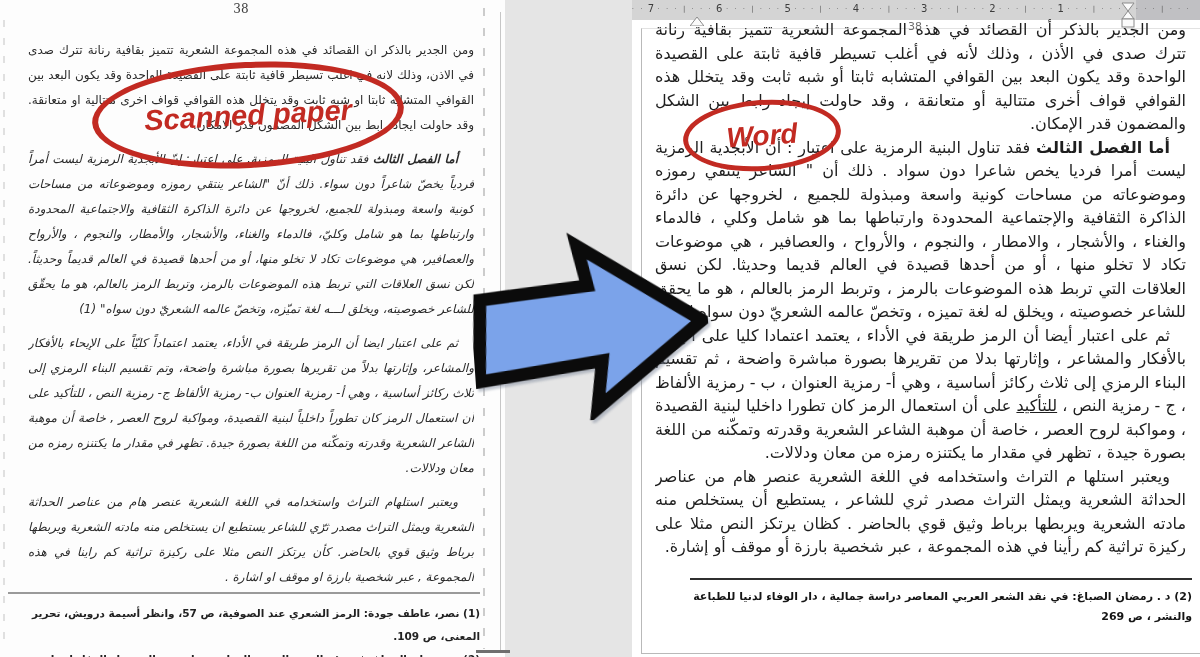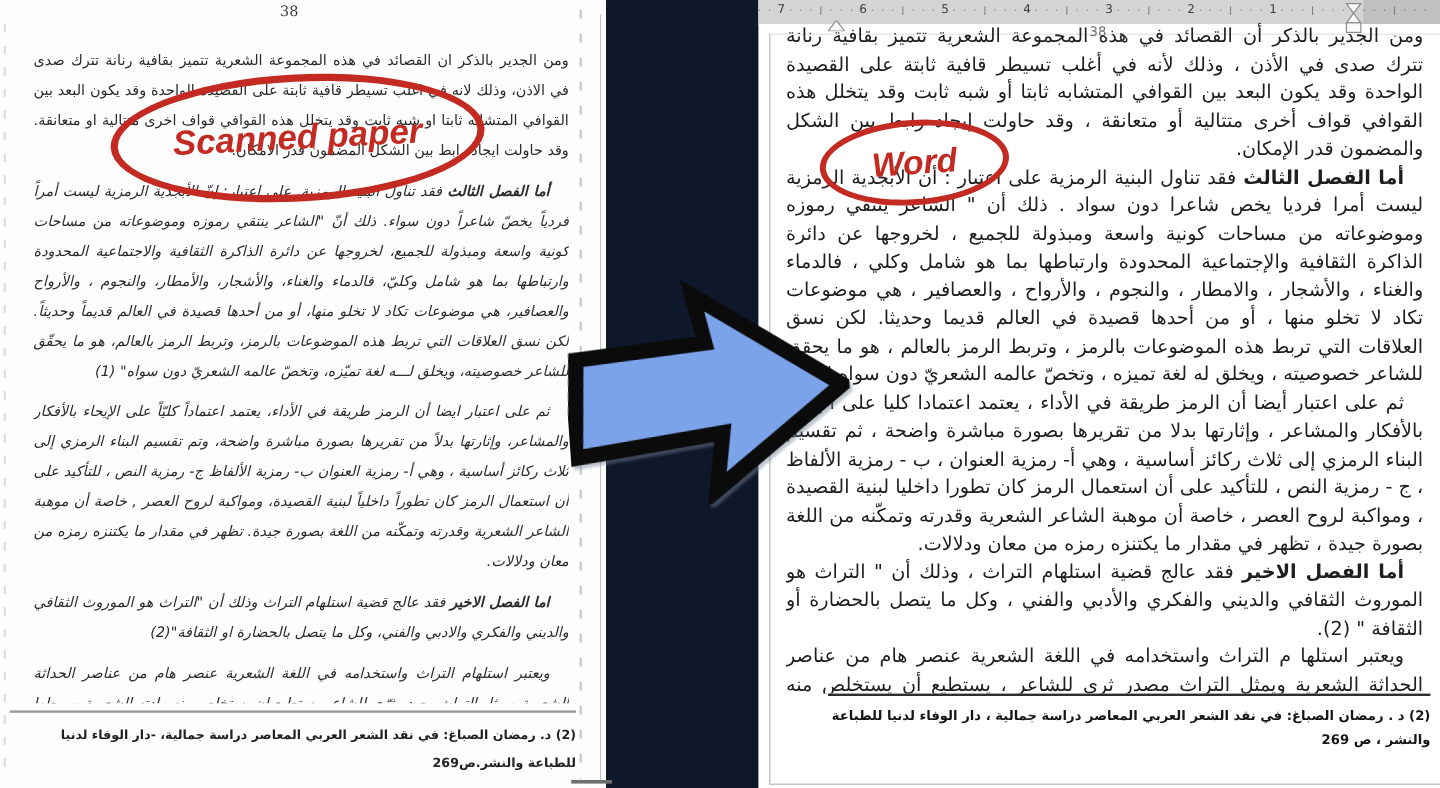--- a/index.html
+++ b/index.html
@@ -1,16 +1,16 @@
 <!DOCTYPE html>
 <html><head>
 <meta charset="utf-8">
 <style>
   html,body{margin:0;padding:0;background:#ffffff;}
-  #stage{position:relative;width:1200px;height:657px;background:#0f172a;overflow:hidden;
+  #stage{position:relative;width:1200px;height:657px;background:#e5e5e5;overflow:hidden;
          font-family:"DejaVu Sans",sans-serif;}
 
   
   #left-page{position:absolute;left:0;top:0;width:505px;height:657px;background:#fdfdfd;}
   .scan-dash-far{position:absolute;left:3px;top:20px;bottom:10px;width:2px;
     background:repeating-linear-gradient(#e0e0e0 0 7px,transparent 7px 18px);}
   .scan-dash{position:absolute;left:483px;top:8px;bottom:8px;width:2px;
     background:repeating-linear-gradient(#cccccc 0 8px,transparent 8px 20px);}
   .scan-edge{position:absolute;left:500px;top:12px;bottom:6px;width:1px;background:#c6c6c6;}
   .scan-bottom{position:absolute;left:476px;top:650px;width:34px;height:3px;background:#6f6f6f;}
@@ -37,21 +37,21 @@
   #marker-hanging{position:absolute;left:58px;top:11px;}
   #marker-indent{position:absolute;left:489px;top:2px;}
   #page-body{position:absolute;left:9px;top:28px;right:0;height:624px;background:#ffffff;
     border-left:1px solid #b9b9b9;border-bottom:1px solid #b9b9b9;border-top:1px solid #e2e2e2;}
   #right-pagenum{position:absolute;left:268px;top:20px;width:30px;text-align:center;
     font-size:11px;color:#6d6d6d;}
   #right-text{position:absolute;left:23px;top:18px;right:14px;height:560px;overflow:hidden;
     direction:rtl;text-align:justify;font-size:16px;line-height:23.5px;color:#1e1e1e;}
   #right-text p{margin:0;}
   #right-text p.ind{text-indent:16px;}
-  .uline{}
+  .uline{text-decoration:underline;}
   #right-footer{position:absolute;left:58px;right:8px;top:578px;}
   .foot-rule-right{height:2px;background:#2f2f2f;margin-bottom:7px;width:100%;}
   #right-footnotes{direction:rtl;text-align:right;font-size:11px;line-height:20px;
     font-weight:bold;color:#151515;}
 
   
   .redmark{position:absolute;border-style:solid;border-radius:50%;
     display:flex;align-items:center;justify-content:center;background:transparent;}
   #scanned-ellipse{left:92px;top:62px;width:300px;height:94px;border-width:6px;transform:rotate(-3deg);}
   #scanned-ellipse span{font-size:29px;font-weight:bold;font-style:italic;white-space:nowrap;
@@ -74,27 +74,27 @@
     <div class="scan-dash"></div>
     <div class="scan-edge"></div>
     <div class="scan-bottom"></div>
 
     <div id="left-pagenum">38</div>
 
     <div id="left-text" lang="ar">
       <p><span>ومن الجدير بالذكر ان القصائد في هذه المجموعة الشعرية تتميز بقافية رنانة تترك صدى في الاذن، وذلك لانه في اغلب تسيطر قافية ثابتة على القصيدة الواحدة وقد يكون البعد بين القوافي المتشابه ثابتا او شبه ثابت وقد يتخلل هذه القوافي قواف اخرى متتالية او متعانقة. وقد حاولت ايجاد رابط بين الشكل المضمون قدر الامكان.</span></p>
       <p class="ind"><span class="lead">أما الفصل الثالث</span><span> فقد تناول البنية الرمزية, على اعتبار: إنّ الأبجدية الرمزية ليست أمراً فردياً يخصّ شاعراً دون سواء. ذلك أنّ "الشاعر ينتقي رموزه وموضوعاته من مساحات كونية واسعة ومبذولة للجميع، لخروجها عن دائرة الذاكرة الثقافية والاجتماعية المحدودة وارتباطها بما هو شامل وكليّ، فالدماء والغناء، والأشجار، والأمطار، والنجوم ، والأرواح والعصافير، هي موضوعات تكاد لا تخلو منها، أو من أحدها قصيدة في العالم قديماً وحديثاً. لكن نسق العلاقات التي تربط هذه الموضوعات بالرمز، وتربط الرمز بالعالم، هو ما يحقّق للشاعر خصوصيته، ويخلق لـــه لغة تميّزه، وتخصّ عالمه الشعريّ دون سواه" (1)</span></p>
       <p class="ind"><span>ثم على اعتبار ايضا أن الرمز طريقة في الأداء، يعتمد اعتماداً كليّاً على الإيحاء بالأفكار والمشاعر، وإثارتها بدلاً من تقريرها بصورة مباشرة واضحة، وتم تقسيم البناء الرمزي إلى ثلاث ركائز أساسية ، وهي أ- رمزية العنوان ب- رمزية الألفاظ ج- رمزية النص ، للتأكيد على أن استعمال الرمز كان تطوراً داخلياً لبنية القصيدة، ومواكبة لروح العصر , خاصة أن موهبة الشاعر الشعرية وقدرته وتمكّنه من اللغة بصورة جيدة. تظهر في مقدار ما يكتنزه رمزه من معان ودلالات.</span></p>
-      <p class="ind"><span class="lead">اما الفصل الاخير</span><span> فقد عالج قضية استلهام التراث وذلك أن "التراث هو الموروث الثقافي والديني والفكري والادبي والفني، وكل ما يتصل بالحضارة او الثقافة"(2)</span></p>
       <p class="ind"><span>ويعتبر استلهام التراث واستخدامه في اللغة الشعرية عنصر هام من عناصر الحداثة الشعرية ويمثل التراث مصدر ثرّي للشاعر يستطيع ان يستخلص منه مادته الشعرية ويربطها برباط وثيق قوي بالحاضر. كأن يرتكز النص مثلا على ركيزة تراثية كم راينا في هذه المجموعة , عبر شخصية بارزة او موقف او اشارة .</span></p>
     </div>
 
     <div id="left-footer">
       <div class="foot-rule-left"></div>
       <div id="left-footnotes" lang="ar">
+        <div>(1) نصر، عاطف جودة: الرمز الشعري عند الصوفية، ص 57، وانظر أسيمة درويش، تحرير المعنى، ص 109.</div>
         <div>(2) د. رمضان الصباغ: في نقد الشعر العربي المعاصر دراسة جمالية، -دار الوفاء لدنيا للطباعة والنشر.ص269</div>
       </div>
     </div>
   </div>
 
   <div id="right-page">
     <div id="ruler">
       <div id="ruler-margin"></div>
     <span class="rnum" style="left: 19px;">7</span>
         <span class="rnum" style="left: 87.3px;">6</span>
@@ -128,21 +128,20 @@
       </svg>
     </div>
 
     <div id="page-body"></div>
     <div id="right-pagenum">38</div>
 
     <div id="right-text" lang="ar">
       <p><span>ومن الجدير بالذكر أن القصائد في هذه المجموعة الشعرية تتميز بقافية رنانة تترك صدى في الأذن ، وذلك لأنه في أغلب تسيطر قافية ثابتة على القصيدة الواحدة وقد يكون البعد بين القوافي المتشابه ثابتا أو شبه ثابت وقد يتخلل هذه القوافي قواف أخرى متتالية أو متعانقة ، وقد حاولت إيجاد رابط بين الشكل والمضمون قدر الإمكان.</span></p>
       <p class="ind"><span class="lead">أما الفصل الثالث</span><span> فقد تناول البنية الرمزية على اعتبار : أن الأبجدية الرمزية ليست أمرا فرديا يخص شاعرا دون سواد . ذلك أن " الشاعر ينتقي رموزه وموضوعاته من مساحات كونية واسعة ومبذولة للجميع ، لخروجها عن دائرة الذاكرة الثقافية والإجتماعية المحدودة وارتباطها بما هو شامل وكلي ، فالدماء والغناء ، والأشجار ، والامطار ، والنجوم ، والأرواح ، والعصافير ، هي موضوعات تكاد لا تخلو منها ، أو من أحدها قصيدة في العالم قديما وحديثا. لكن نسق العلاقات التي تربط هذه الموضوعات بالرمز ، وتربط الرمز بالعالم ، هو ما يحقق للشاعر خصوصيته ، ويخلق له لغة تميزه ، وتخصّ عالمه الشعريّ دون سواه " (1)</span></p>
       <p class="ind"><span>ثم على اعتبار أيضا أن الرمز طريقة في الأداء ، يعتمد اعتمادا كليا على الإيحاء بالأفكار والمشاعر ، وإثارتها بدلا من تقريرها بصورة مباشرة واضحة ، ثم تقسيم البناء الرمزي إلى ثلاث ركائز أساسية ، وهي أ- رمزية العنوان ، ب - رمزية الألفاظ ، ج - رمزية النص ، </span><span class="uline">للتأكيد</span><span> على أن استعمال الرمز كان تطورا داخليا لبنية القصيدة ، ومواكبة لروح العصر ، خاصة أن موهبة الشاعر الشعرية وقدرته وتمكّنه من اللغة بصورة جيدة ، تظهر في مقدار ما يكتنزه رمزه من معان ودلالات.</span></p>
-      <p class="ind"><span class="lead">أما الفصل الاخير</span><span> فقد عالج قضية استلهام التراث ، وذلك أن " التراث هو الموروث الثقافي والديني والفكري والأدبي والفني ، وكل ما يتصل بالحضارة أو الثقافة " (2).</span></p>
       <p class="ind"><span>ويعتبر استلها م التراث واستخدامه في اللغة الشعرية عنصر هام من عناصر الحداثة الشعرية ويمثل التراث مصدر ثري للشاعر ، يستطيع أن يستخلص منه مادته الشعرية ويربطها برباط وثيق قوي بالحاضر . كظان يرتكز النص مثلا على ركيزة تراثية كم رأينا في هذه المجموعة ، عبر شخصية بارزة أو موقف أو إشارة.</span></p>
     </div>
 
     <div id="right-footer">
       <div class="foot-rule-right"></div>
       <div id="right-footnotes" lang="ar">
         <div>(2) د . رمضان الصباغ: في نقد الشعر العربي المعاصر دراسة جمالية ، دار الوفاء لدنيا للطباعة والنشر ، ص 269</div>
       </div>
     </div>
   </div>

